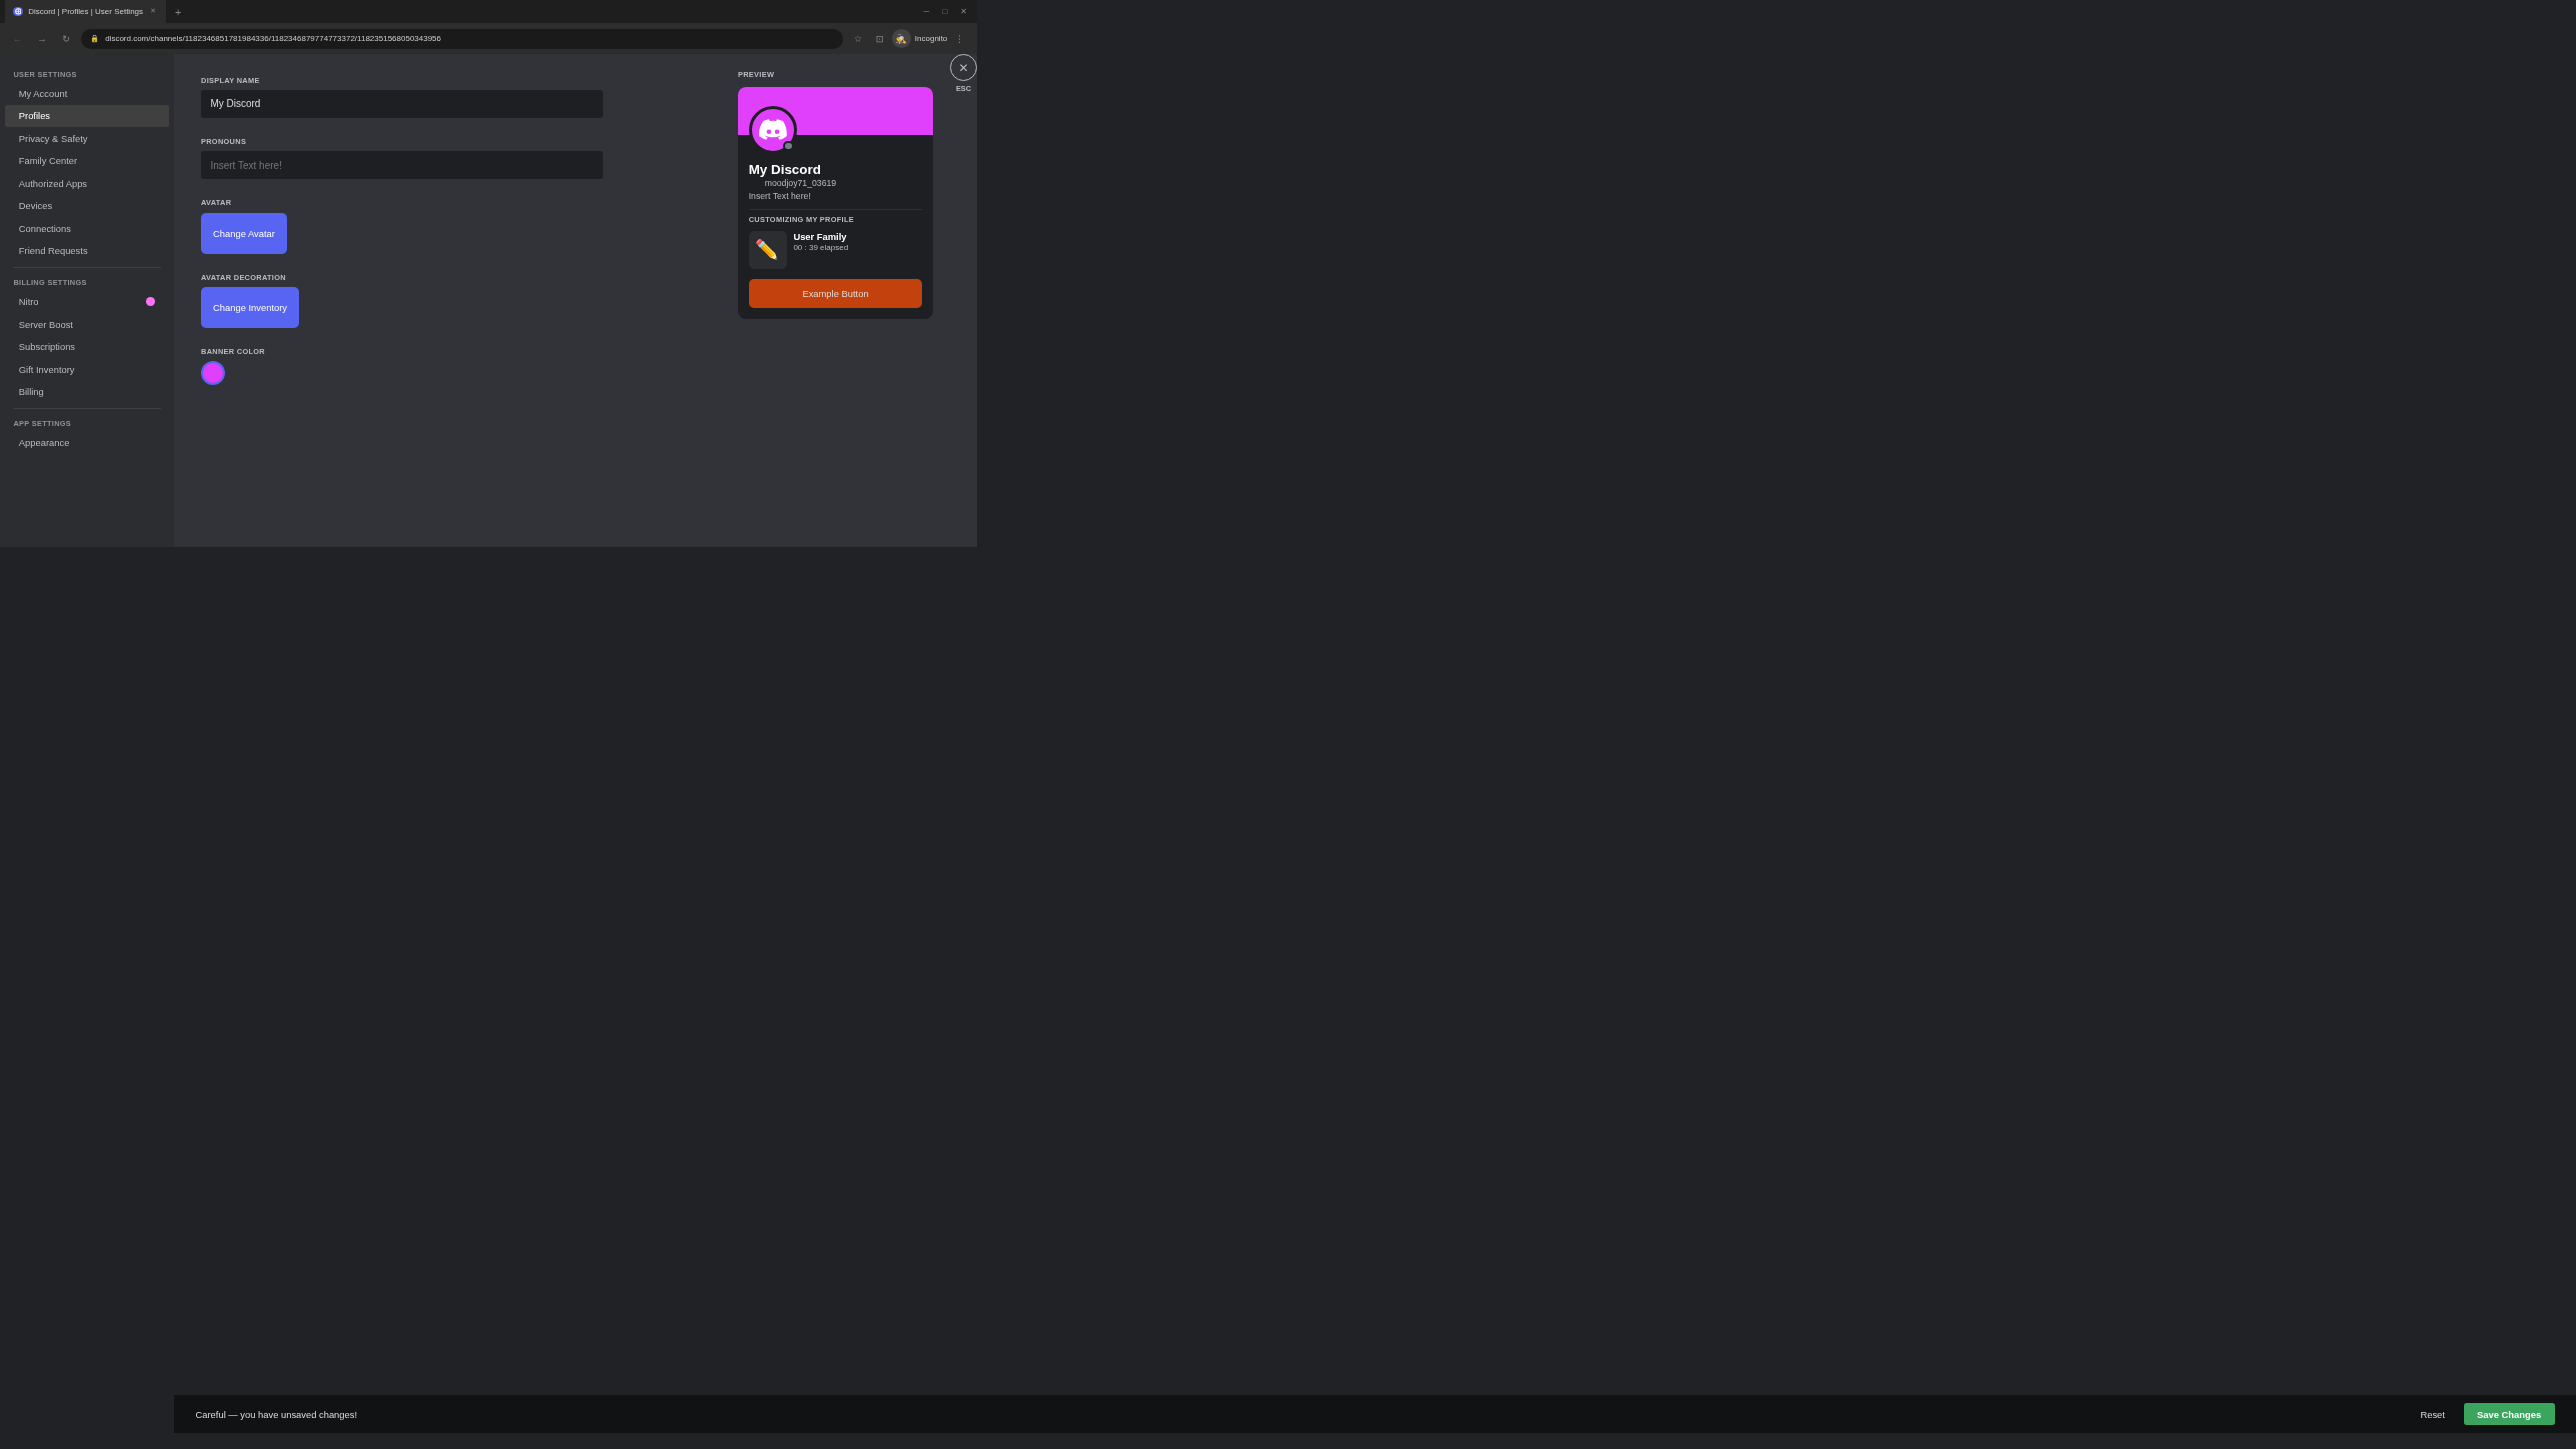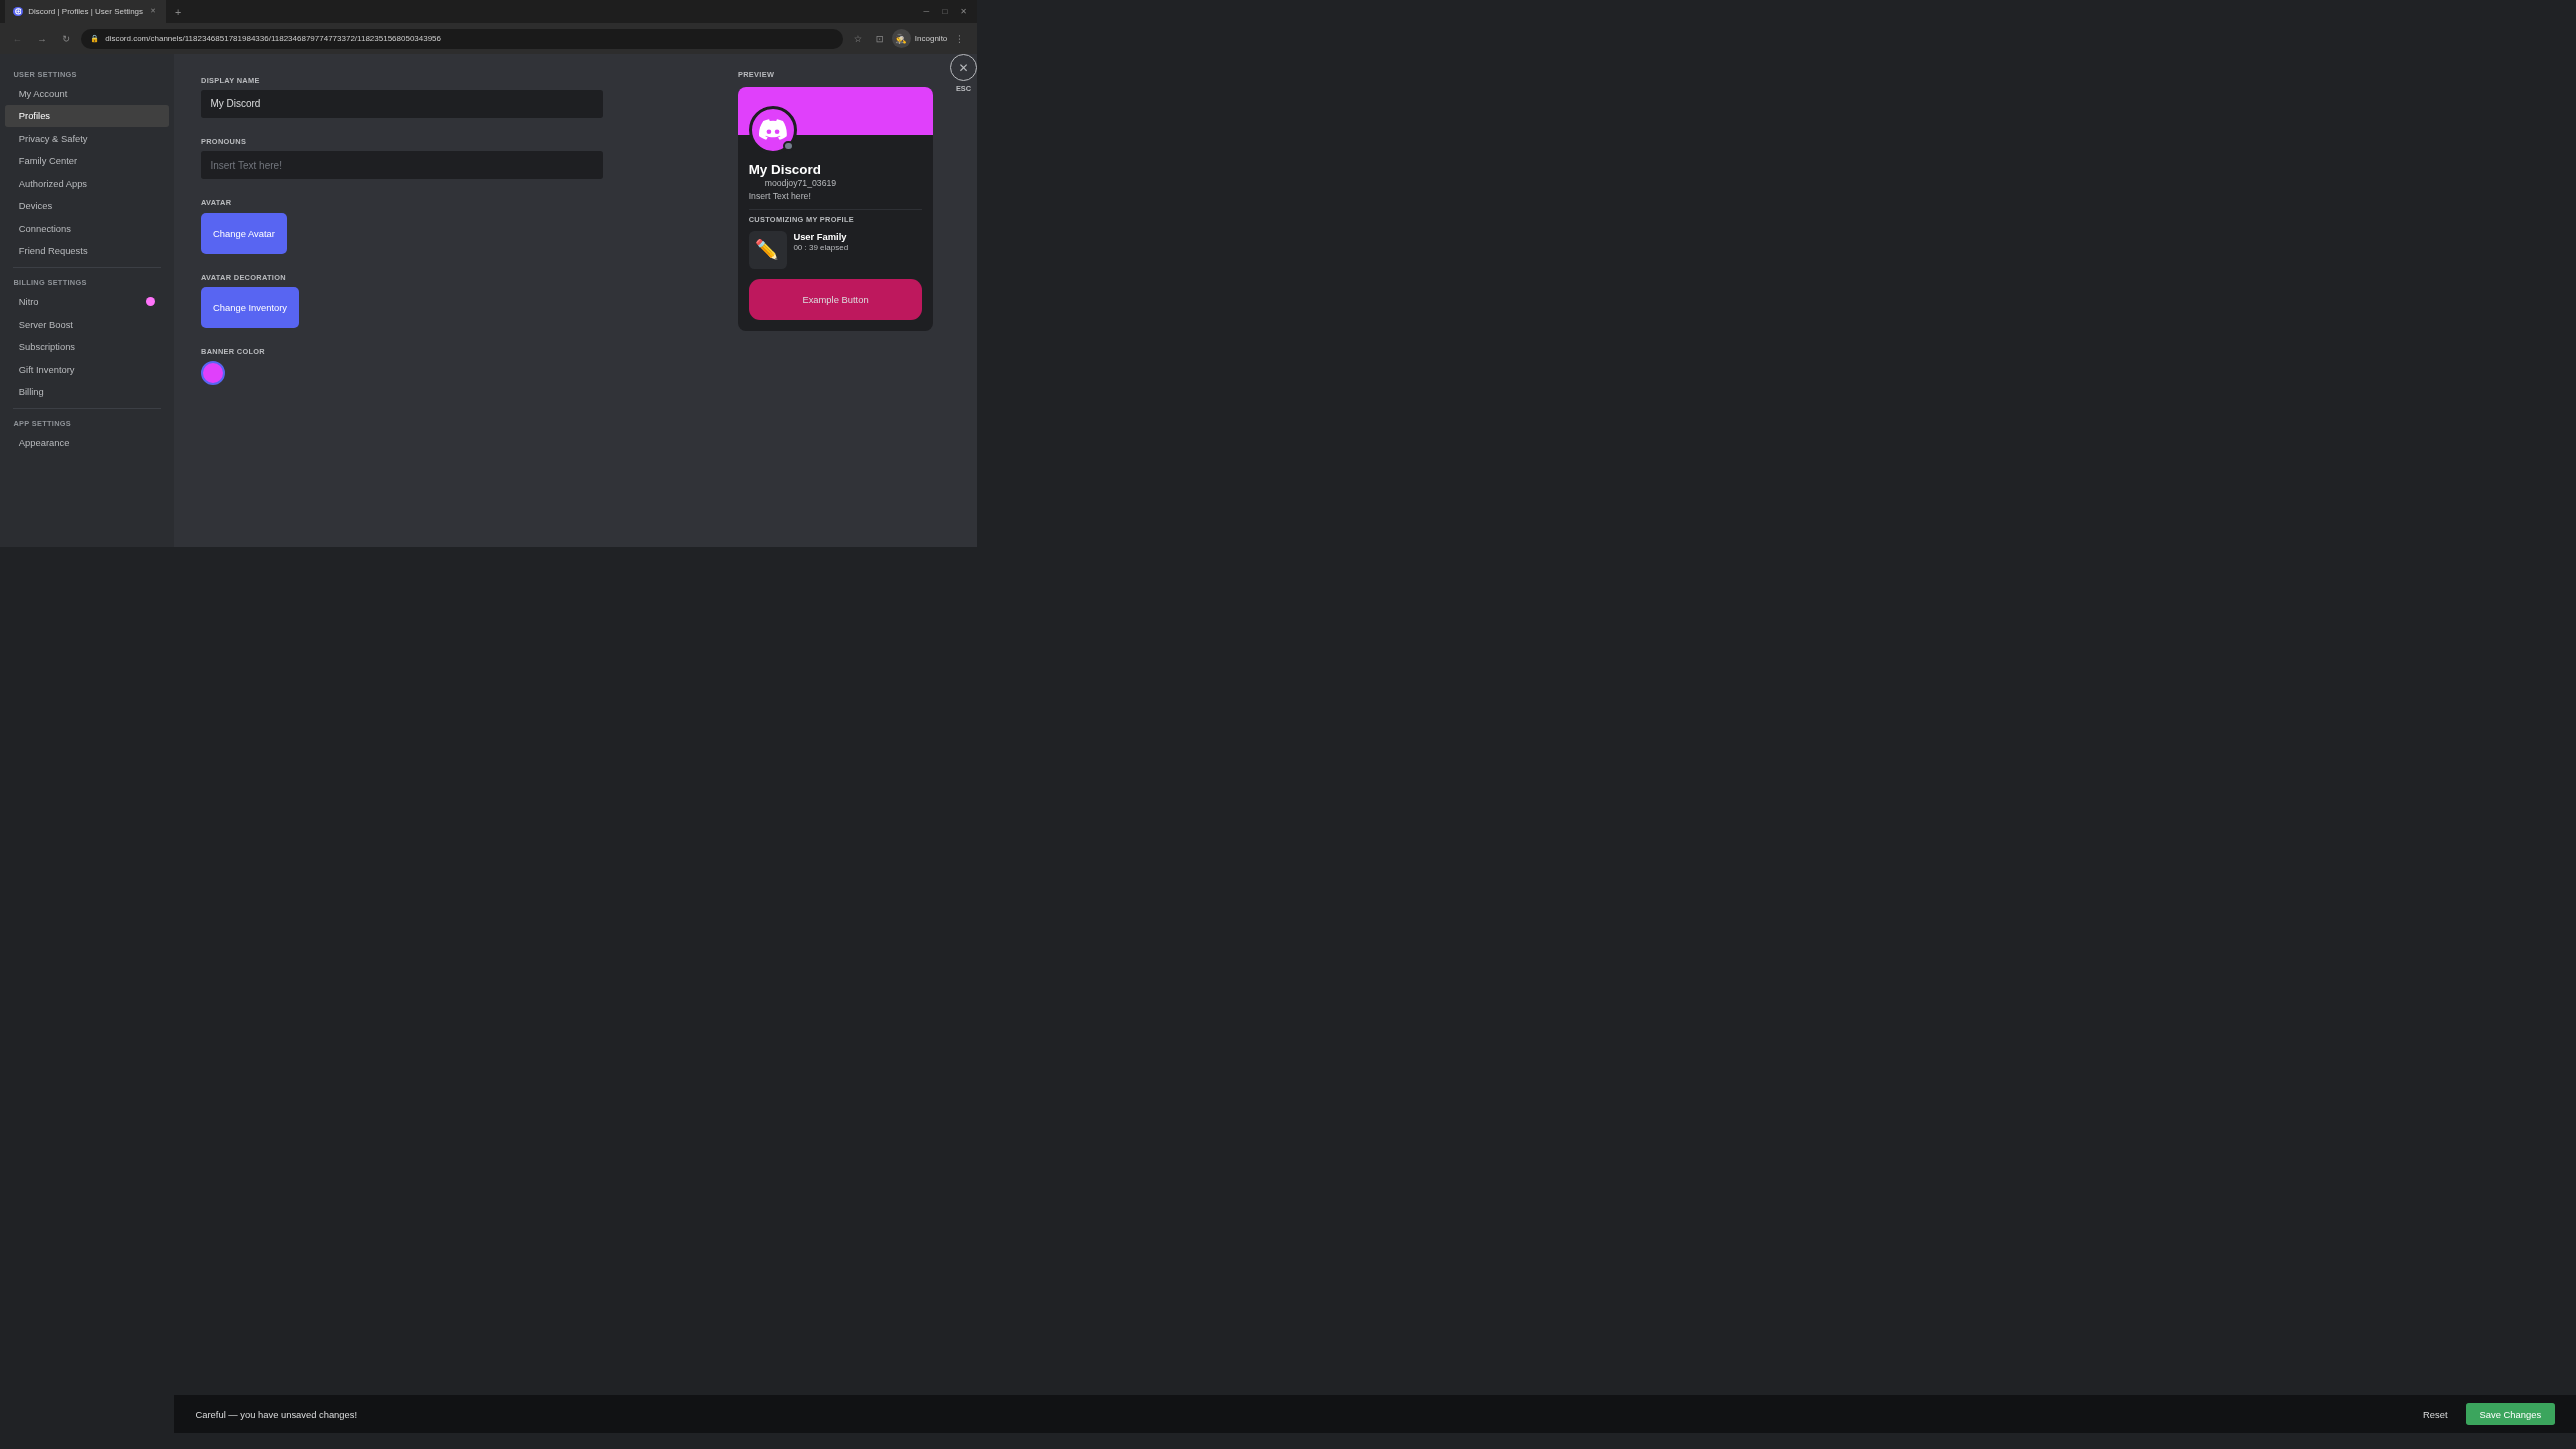--- a/index.html
+++ b/index.html
@@ -380,24 +380,24 @@
       font-weight: 600;
       color: #ffffff;
       margin-bottom: 1.3px;
     }
     .activity-time {
       font-size: 8px;
       color: #b9bbbe;
     }
     .example-btn {
       width: 100%;
-      background: #be185d;
+      background: #c2410c;
       border: none;
-      border-radius: 11px;
-      padding: 15px;
+      border-radius: 5px;
+      padding: 9px;
       font-size: 9.4px;
       color: #dcddde;
       cursor: pointer;
       font-weight: 500;
       margin-top: 2.7px;
     }
 
     
     .close-esc {
       position: absolute;
@@ -453,21 +453,21 @@
       cursor: pointer;
       padding: 5.4px 8px;
     }
     .btn-save {
       background: #3ba55d;
       color: white;
       border: none;
       border-radius: 2.7px;
       padding: 5.4px 13.4px;
       font-size: 9.4px;
-      font-weight: 400;
+      font-weight: 700;
       cursor: pointer;
     }
 
     
     .content-layout {
       display: flex;
       min-height: 100%;
       position: relative;
     }
     .form-column {

